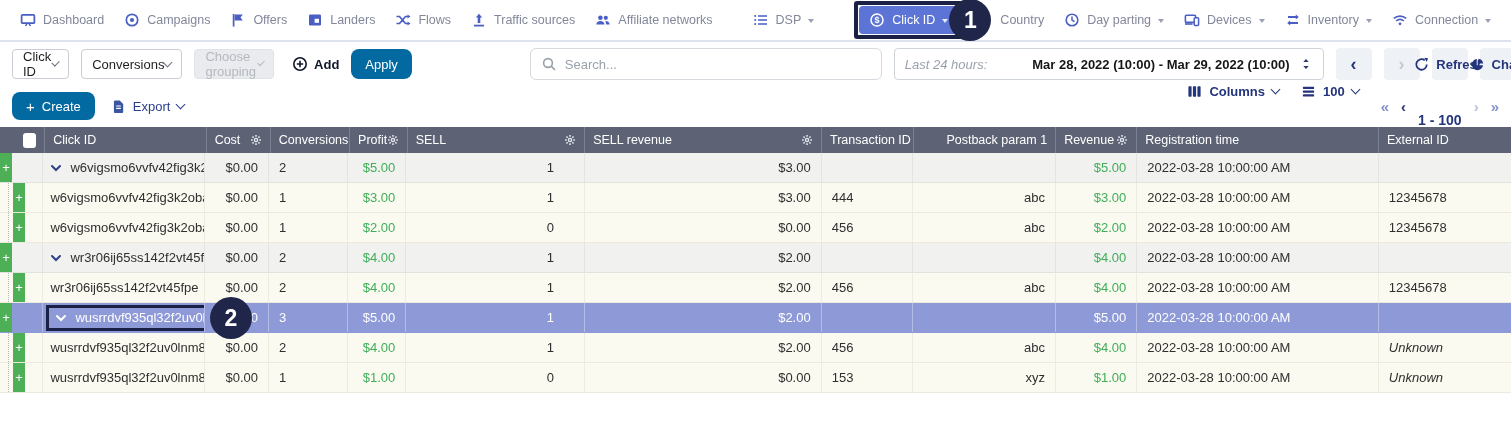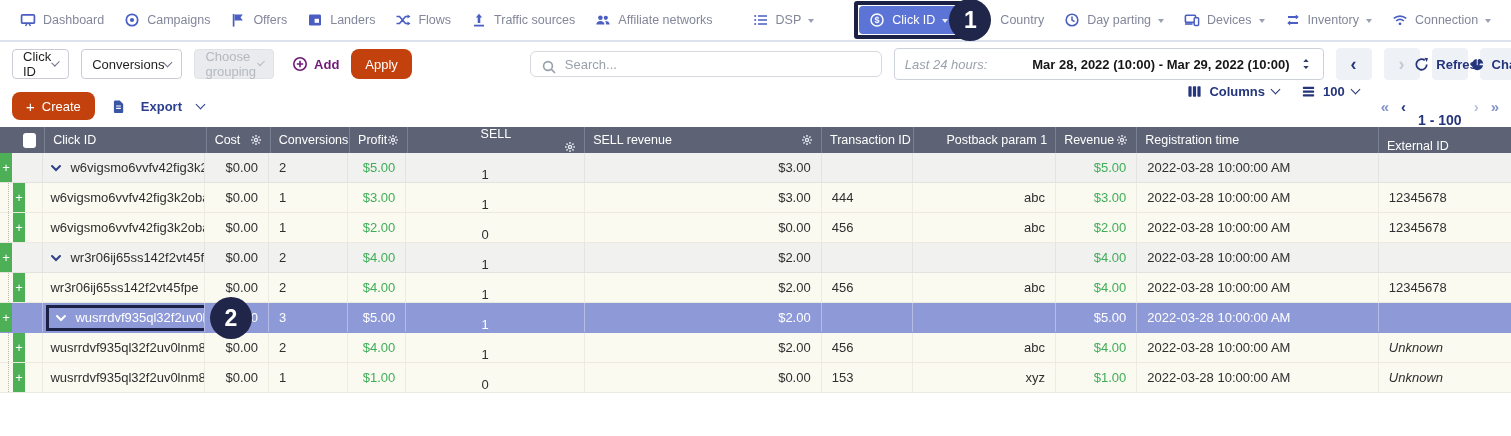--- a/index.html
+++ b/index.html
@@ -26,43 +26,43 @@
 
   
   .toolbar { height:44px; display:flex; align-items:center; padding:0 12px; background:#fff; gap:12px; }
   .select { height:30px; border:1px solid #c9cdd3; border-radius:4px; background:#fff;
     display:flex; align-items:center; justify-content:space-between; padding:0 10px; color:#1e1e1e; cursor:pointer; }
   .select.w1 { width:118px; } .select.w2 { width:112px; } .select.w3 { width:112px; }
   .select.disabled { background:#e9ebee; border-color:#dfe2e6; color:#b4b9c0; }
   .sel-caret { width:7px; height:7px; border-right:1.6px solid #6b7280; border-bottom:1.6px solid #6b7280;
     transform:rotate(45deg); margin-top:-4px; }
   .select.disabled .sel-caret { border-color:#b4b9c0; }
-  .add-link { display:flex; align-items:center; gap:6px; color:#701a75; font-weight:600; cursor:pointer; margin-left:6px; }
-  .btn-green { background:#c2410c; color:#fff; border:none; border-radius:8px; height:30px;
+  .add-link { display:flex; align-items:center; gap:6px; color:#0f172a; font-weight:600; cursor:pointer; margin-left:6px; }
+  .btn-green { background:#0369a1; color:#fff; border:none; border-radius:8px; height:30px;
     padding:0 14px; font-size:13px; display:flex; align-items:center; gap:7px; cursor:pointer;
     font-family:inherit; }
   .searchwrap { position:relative; margin-left:106px; }
-  .searchwrap input { width:352px; height:26px; border:1px solid #d6dade; border-radius:6px;
+  .searchwrap input { width:352px; height:32px; border:1px solid #d6dade; border-radius:6px;
     padding:0 10px 0 34px; font-family:inherit; font-size:13px; color:#333; outline:none; }
   .searchwrap input::placeholder { color:#9aa1ab; }
   .search-ic { position:absolute; left:11px; top:8px; color:#98a0aa; }
   .daterange { margin-left:auto; height:32px; border:1px solid #ced3da; border-radius:4px;
     display:flex; align-items:center; gap:5px; padding:0 10px; cursor:pointer; white-space:nowrap; }
   .dr-prefix { color:#9aa1ac;font-style:italic; }
   .dr-value { color:#161616; font-weight:bold;padding-left:40px; }
   .updown { color:#2a3a6b; margin-left:4px; display:flex; }
   .btn-lite { background:#eef1f5; border:none; border-radius:4px; height:32px; min-width:36px;
     display:flex; align-items:center; justify-content:center; gap:7px; padding:0 12px;
     color:#24357c; font-weight:600; font-size:13px; cursor:pointer; font-family:inherit; }
   .btn-lite.nav-arrow { font-size:18px; font-weight:bold; padding:0; width:36px; }
   .btn-lite.disabled { color:#c2cad6; cursor:default; }
 
   
   .actions { height:40px; display:flex; align-items:center; padding:0 12px; gap:16px; background:#fff; }
-  .export-link { display:flex; align-items:center; gap:15px; color:#2b3f8e; font-weight:700; cursor:pointer; }
+  .export-link { display:flex; align-items:center; gap:7px; color:#2b3f8e; font-weight:400; cursor:pointer; }
   .right-tools { margin-left:auto; display:flex; align-items:flex-start; gap:22px; color:#24357c; font-weight:600; }
   .tool-group { display:flex; align-items:center; gap:7px; cursor:pointer; }
   .tool-group .sel-caret { border-color:#24357c; }
   .pager { display:flex; align-items:center; gap:12px; font-size:14px; }
   .pg { cursor:pointer; font-size:15px; }
   .pg.first,.pg.last { color:#8494c8; }
   .pg.prev { color:#24357c; }
   .pg.next { color:#b9c2d8; }
   .pg-range { color:#24357c;margin-top:28px; }
 
@@ -72,27 +72,27 @@
   .th { display:flex; align-items:center; padding:0 8px; border-left:1px solid #7a8093; overflow:hidden; white-space:nowrap; }
   .th:first-child { border-left:none; padding-left:23px; }
   .th .gear { margin-left:auto; color:#e9ebf2; display:flex; cursor:pointer; }
   .hdr-checkbox { width:15px; height:15px; background:#fff; border-radius:3px; display:inline-block; cursor:pointer; }
 
   .c-expand   { width:45px; }
   .c-clickid  { width:170px; }
   .c-cost     { width:67px; }
   .c-conv     { width:83px; }
   .c-profit   { width:60px; }
-  .c-sell     { width:187px;flex-direction:column; }
+  .c-sell     { width:187px; }
   .c-sellrev  { width:250px; }
   .c-txn      { width:96px; }
   .c-postback { width:150px;justify-content:flex-end; }
   .c-revenue  { width:85px; }
   .c-regtime  { width:255px; }
-  .c-external { width:140px;align-items:flex-end; }
+  .c-external { width:140px; }
 
   .trow { display:flex; height:30px; position:relative; }
   .trow.parent { background:#f1f1f0; border-bottom:1px solid #e2e2de; }
   .trow.child  { background:#fbfaf1; border-bottom:1px solid #eceade; }
   .trow.highlighted { background:#8e99d8; border-bottom:1px solid #8e99d8; color:#fff; }
   .cell { display:flex; align-items:center; padding:0 10px; border-left:1px solid rgba(0,0,0,0.055);
     overflow:hidden; white-space:nowrap; }
   .cell:first-child { border-left:none; }
   .trow.highlighted .cell { border-left-color:rgba(255,255,255,0.35); }
   .cell.num { justify-content:flex-end; }

